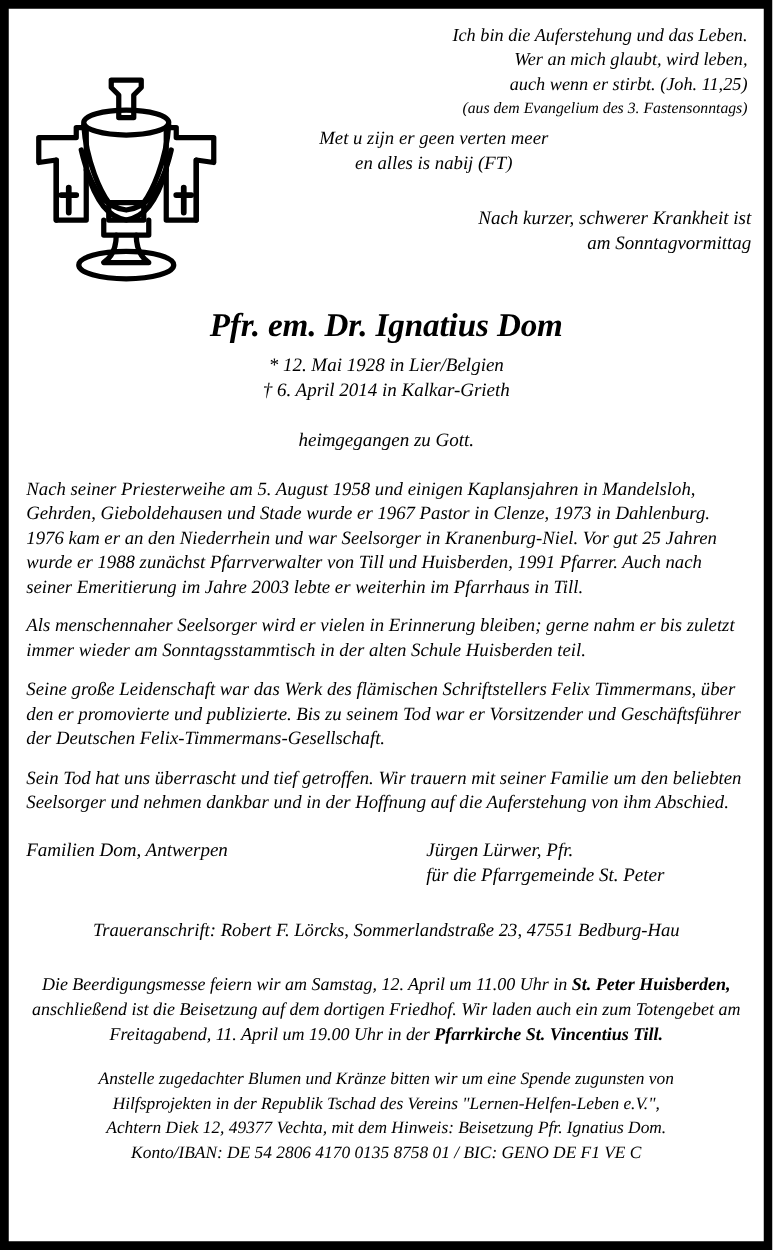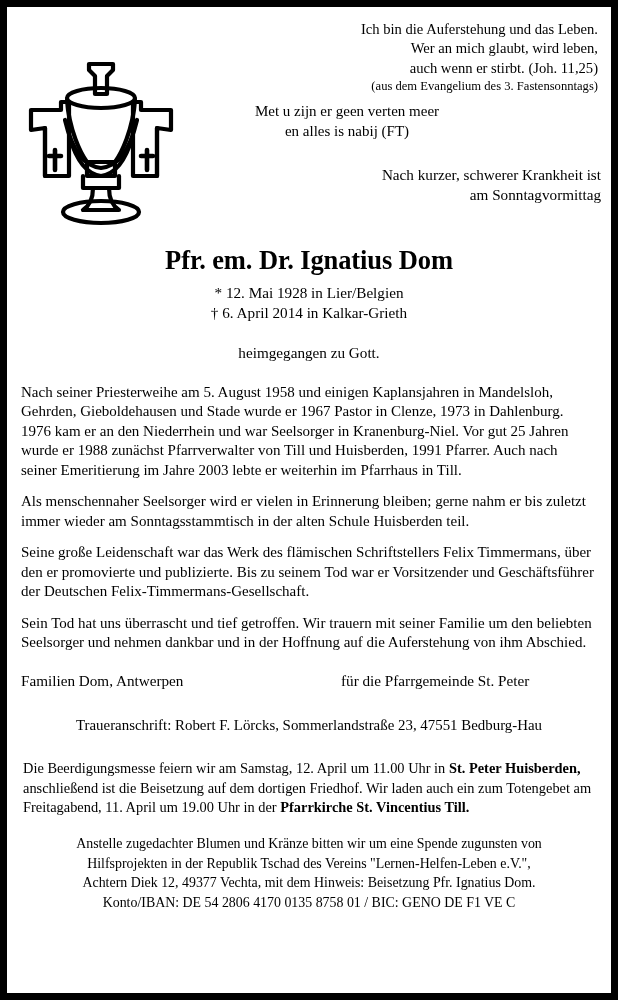--- a/index.html
+++ b/index.html
@@ -24,20 +24,21 @@
   }
 
   .notice-inner {
     position: relative;
     width: 100%;
     height: 100%;
     box-sizing: border-box;
     background: #ffffff;
     padding: 3px 10px 0 10px;
     overflow: hidden;
+    font-style: italic;
   }
 
   
   .top-zone {
     position: relative;
     height: 222px;
   }
 
   .emblem {
     position: absolute;
@@ -122,21 +123,21 @@
   .sig-right { width: 50%; padding-left: 32px; box-sizing: border-box; }
 
   .mourning-address {
     text-align: center;
     font-size: 14.9px;
     margin-top: 26px;
   }
 
   
   .funeral {
-    text-align: left;
+    text-align: center;
     font-size: 14.4px;
     line-height: 1.38;
     margin-top: 25px;
     padding: 0 6px;
   }
   .funeral b { font-weight: bold; }
 
   
   .donation {
     text-align: center;
@@ -216,20 +217,21 @@
     <div class="body-text">
       <p>Nach seiner Priesterweihe am 5. August 1958 und einigen Kaplansjahren in Mandelsloh, Gehrden, Gieboldehausen und Stade wurde er 1967 Pastor in Clenze, 1973 in Dahlenburg. 1976 kam er an den Niederrhein und war Seelsorger in Kranenburg-Niel. Vor gut 25 Jahren wurde er 1988 zunächst Pfarrverwalter von Till und Huisberden, 1991 Pfarrer. Auch nach seiner Emeritierung im Jahre 2003 lebte er weiterhin im Pfarrhaus in Till.</p>
       <p>Als menschennaher Seelsorger wird er vielen in Erinnerung bleiben; gerne nahm er bis zuletzt immer wieder am Sonntagsstammtisch in der alten Schule Huisberden teil.</p>
       <p>Seine große Leidenschaft war das Werk des flämischen Schriftstellers Felix Timmermans, über den er promovierte und publizierte. Bis zu seinem Tod war er Vorsitzender und Geschäftsführer der Deutschen Felix-Timmermans-Gesellschaft.</p>
       <p>Sein Tod hat uns überrascht und tief getroffen. Wir trauern mit seiner Familie um den beliebten Seelsorger und nehmen dankbar und in der Hoffnung auf die Auferstehung von ihm Abschied.</p>
     </div>
 
     <div class="signatures">
       <div class="sig-left">Familien Dom, Antwerpen</div>
       <div class="sig-right">
+        <div>Jürgen Lürwer, Pfr.</div>
         <div>für die Pfarrgemeinde St. Peter</div>
       </div>
     </div>
 
     <div class="mourning-address">Traueranschrift: Robert F. Lörcks, Sommerlandstraße 23, 47551 Bedburg-Hau</div>
 
     <div class="funeral"><span>Die Beerdigungsmesse feiern wir am Samstag, 12. April um 11.00 Uhr in </span><b>St. Peter Huisberden,</b><span> anschließend ist die Beisetzung auf dem dortigen Friedhof. Wir laden auch ein zum Totengebet am Freitagabend, 11. April um 19.00 Uhr in der </span><b>Pfarrkirche St. Vincentius Till.</b></div>
 
     <div class="donation">
       <div>Anstelle zugedachter Blumen und Kränze bitten wir um eine Spende zugunsten von</div>

